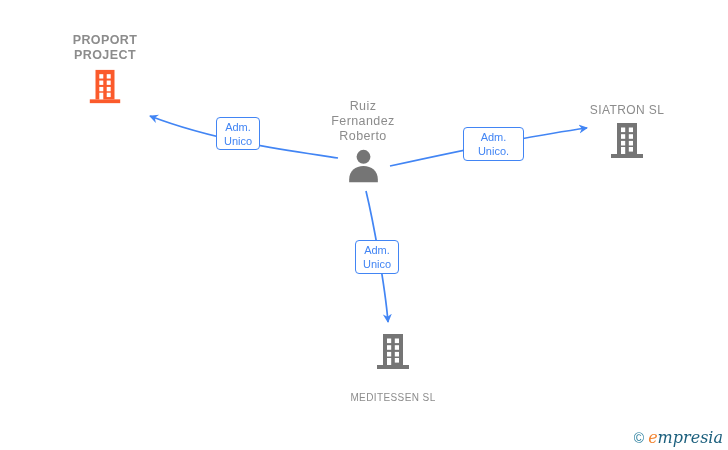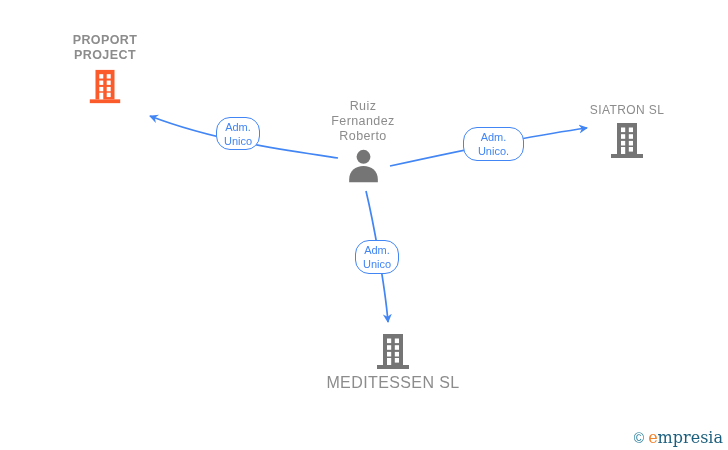--- a/index.html
+++ b/index.html
@@ -20,36 +20,37 @@
     letter-spacing:.4px;
     cursor:pointer;
   }
   .node-label.bold{font-weight:bold;}
   .node-label span{display:block;}
   .node-icon{display:block;margin:0 auto;cursor:pointer;}
   .edge-label{
     position:absolute;z-index:2;
     background:#fff;
     border:1.6px solid var(--edge-blue,#4285f4);
-    border-radius:14px;
+    border-radius:4px;
     color:var(--edge-blue,#4285f4);
     font-size:11px;line-height:14px;
     text-align:center;
     display:flex;flex-direction:column;justify-content:center;
     box-sizing:border-box;
   }
   .edge-label span{display:block;}
   #watermark{
     position:absolute;right:5px;bottom:3px;z-index:4;
     font-size:14px;
     color:var(--watermark-teal,#2a7f9e);
     display:flex;align-items:baseline;gap:4px;
   }
   #watermark .brand{
     font-family:"DejaVu Serif", serif;
+    font-style:italic;
     font-size:16px;
     color:var(--watermark-dark,#1b5f7d);
   }
   #watermark .brand .initial{color:var(--watermark-orange,#f28430);}
 </style>
 </head>
 <body>
 
 <div id="canvas">
 
@@ -125,21 +126,21 @@
     </div>
     <svg class="node-icon" style="margin-top:3px;" width="40" height="40">
       <use href="#building-icon" fill="#757575"></use>
     </svg>
   </div>
 
   <div class="node" style="left:313px;top:332px;width:160px;">
     <svg class="node-icon" width="40" height="40">
       <use href="#building-icon" fill="#757575"></use>
     </svg>
-    <div class="node-label" style="font-size:16px;margin-top:3px;">
+    <div class="node-label" style="font-size:10px;margin-top:18px;">
       <span>MEDITESSEN SL</span>
     </div>
   </div>
 
   <div id="watermark">
     <span>©</span>
     <span class="brand"><span class="initial">e</span><span>mpresia</span></span>
   </div>
 
 </div>

